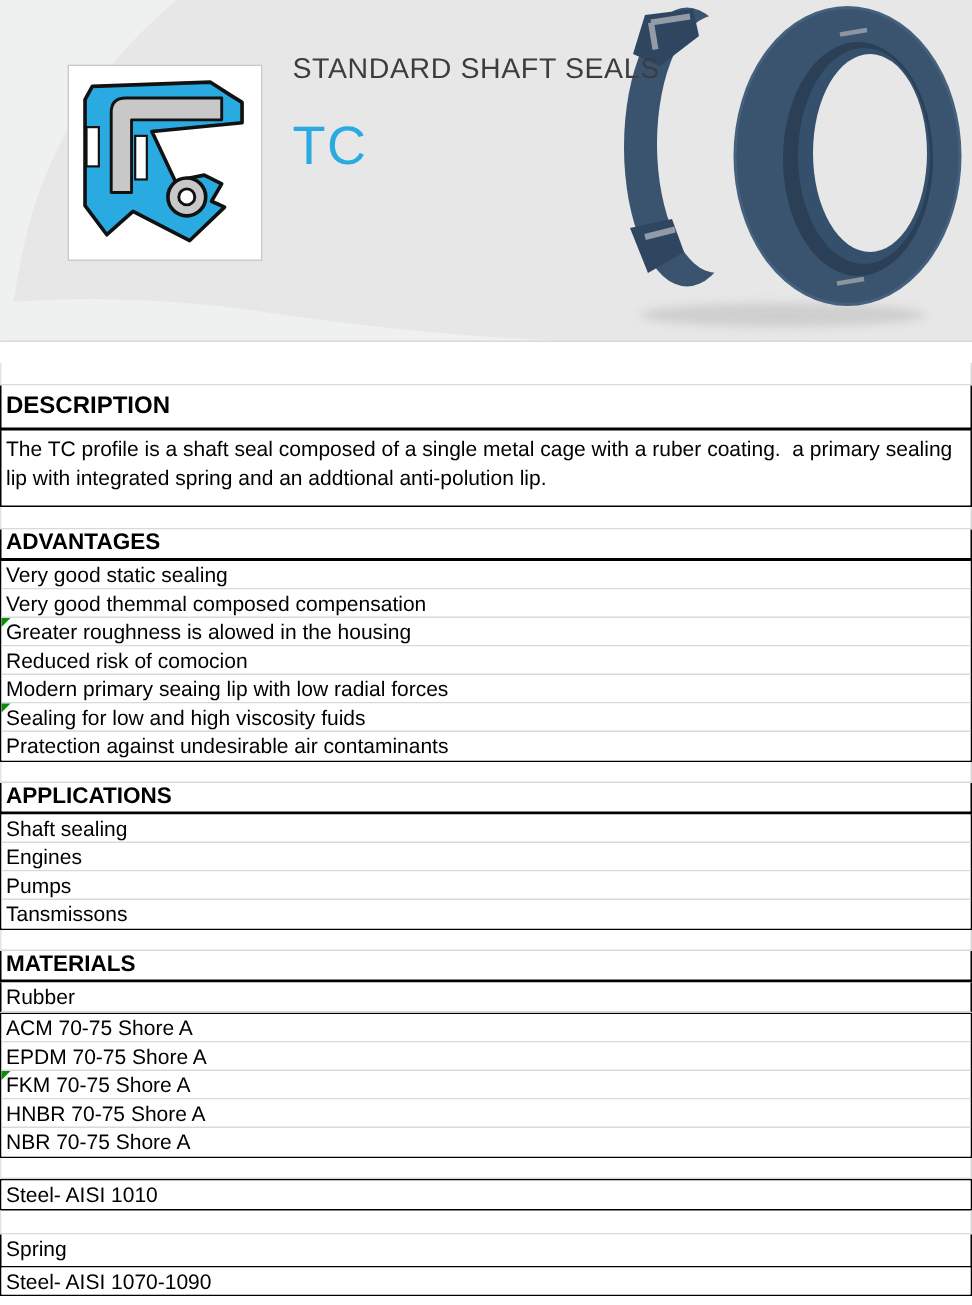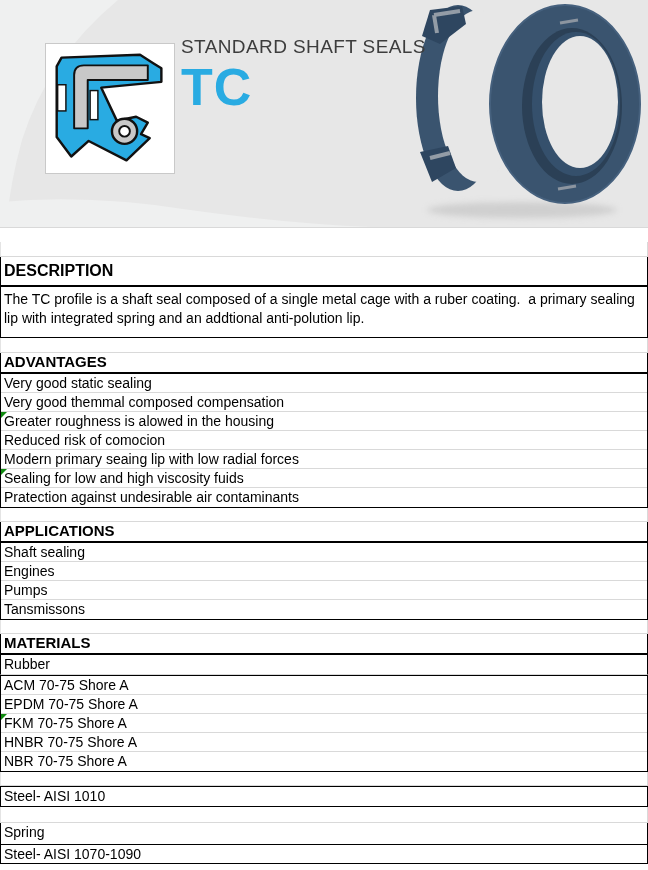--- a/index.html
+++ b/index.html
@@ -4,23 +4,23 @@
 <style>
   html,body{margin:0;padding:0;background:#fff;}
   body{font-family:"Liberation Sans",sans-serif;color:#000;}
   *{box-sizing:border-box;}
   .page{position:relative;width:648px;height:870px;background:#fff;overflow:hidden;outline:1px solid #cfcfcf;}
 
   
   .header{position:relative;width:648px;height:228px;background:#e7e7e7;border-bottom:1px solid #d9d9d9;}
   .swirl-svg{position:absolute;left:0;top:0;}
   .diagram-box{position:absolute;left:45px;top:43px;width:130px;height:131px;background:#fff;border:1px solid #c9c9c9;display:flex;align-items:center;justify-content:center;}
-  .titles{position:absolute;left:181px;top:36px;}
+  .titles{position:absolute;left:195px;top:36px;}
   .title{font-size:19px;color:#3d3d3d;letter-spacing:.4px;}
-  .profile{font-size:52px;font-weight:bold;color:#29abe2;margin-top:3px;letter-spacing:1px;line-height:1;}
+  .profile{font-size:36px;font-weight:normal;color:#29abe2;margin-top:21px;letter-spacing:1px;line-height:1;}
   .rings-svg{position:absolute;right:0;top:0;}
 
   
   .grid{position:relative;width:648px;background:#fff;margin-top:14px;}
   .spacer{border-bottom:1px solid #d9d9d9;border-left:1px solid #e4e4e4;border-right:1px solid #d9d9d9;}
   .s15{height:15px}.s14{height:14px}.s16{height:16px}
   .sec-head{height:21px;line-height:18px;font-weight:bold;font-size:15px;padding-left:3px;
             border:1px solid #000;border-top:none;border-bottom:2px solid #000;background:#fff;}
   .desc-head{height:30px;line-height:27px;font-size:16px;}
   .desc-box{height:51px;border:1px solid #000;border-top:none;padding:3px 6px 0 3px;

